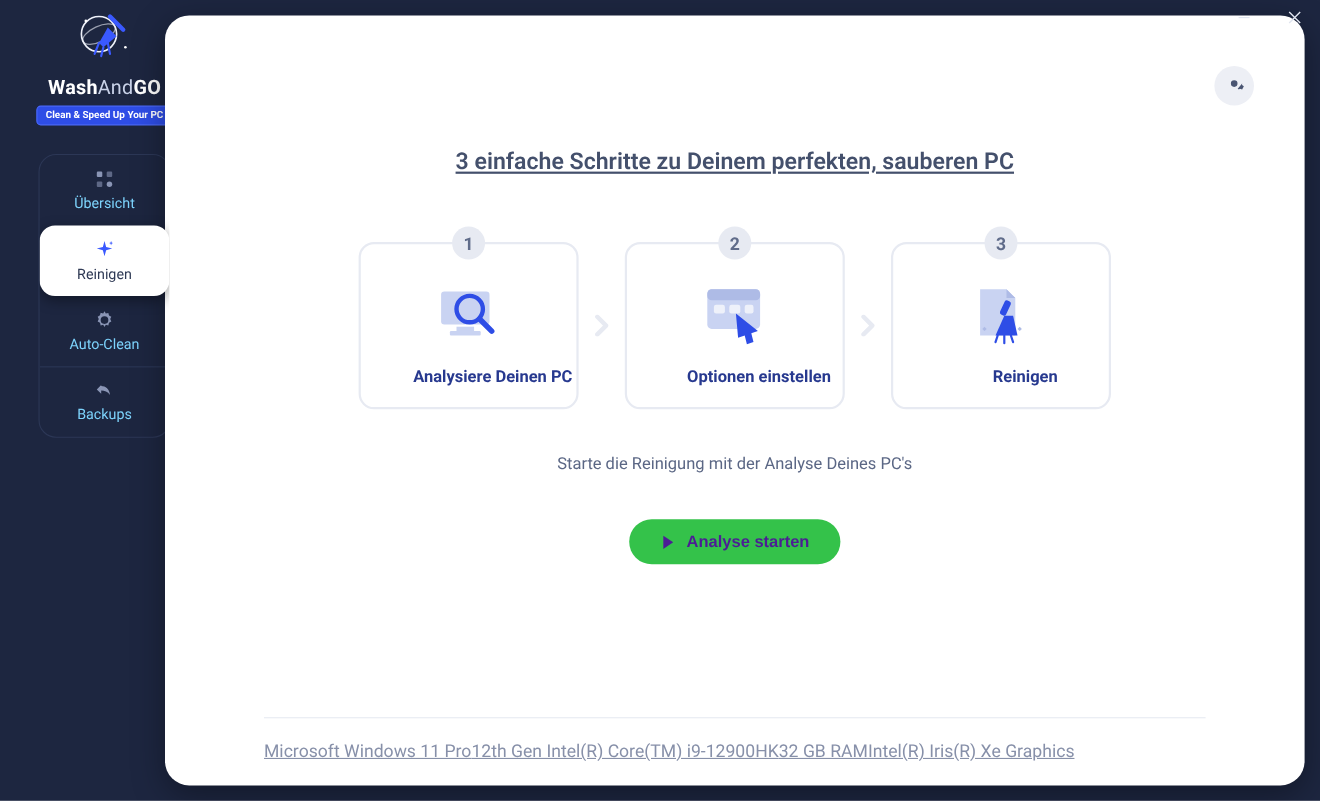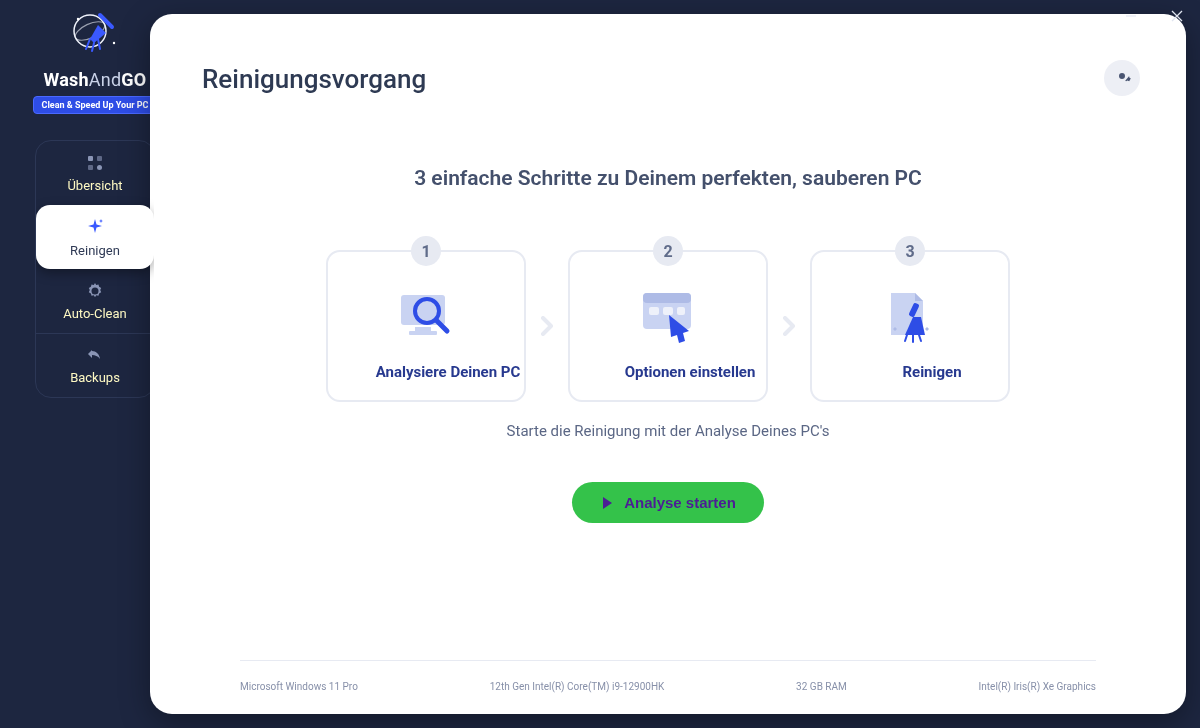--- a/index.html
+++ b/index.html
@@ -66,21 +66,21 @@
     width: 120px;
     border: 1px solid #2c3756;
     border-radius: 16px;
     overflow: hidden;
     background: transparent;
   }
   .nav-item {
     height: 64px;
     display:flex; flex-direction:column; align-items:center; justify-content:center;
     gap: 6px;
-    color: #fef9c3;
+    color: #7dd3fc;
     font-size: 13px;
     cursor: pointer;
     transition: background 0.15s;
   }
   .nav-item + .nav-item { border-top: 1px solid #2c3756; }
   .nav-item .nav-ico { color: #8a95b5; display:flex; }
   .nav-item.active {
     background: #fff;
     color: #2f3a55;
     border-radius: 14px;
@@ -121,20 +121,21 @@
     display:flex; align-items:center; justify-content:center;
     color: #4a5572; cursor:pointer;
   }
 
   .headline {
     margin-top: 72px;
     text-align: center;
     font-size: 21px;
     font-weight: 600;
     color: #44506c;
+    text-decoration: underline;
   }
 
   .steps-row {
     margin-top: 60px;
     display:flex;
     align-items:center;
     justify-content:center;
     gap: 14px;
   }
   .step-card {
@@ -157,21 +158,21 @@
   .step-label {
     margin-top: 14px;
     color: #27398f;
     font-weight: 700;
     font-size: 15px;
     margin-left: 44px;
   }
   .step-arrow { color: #e7eaf2; display:flex; }
 
   .sub-text {
-    margin-top: 20px;
+    margin-top: 40px;
     text-align: center;
     font-size: 15px;
     color: #5b6785;
   }
 
   .cta-row {
     margin-top: 42px;
     display:flex; justify-content:center;
   }
   .cta-btn {
@@ -187,23 +188,24 @@
   }
   .cta-btn .play { display:flex; }
 
   .footer {
     margin-top: auto;
     padding: 14px 38px 22px 38px;
   }
   .footer-line {
     border-top: 1px solid #e7eaf2;
     padding-top: 20px;
-    display:flex; justify-content:space-between;
-    font-size: 10px;
+    display:flex; justify-content:flex-start;
+    font-size: 16px;
     color: #8790a9;
+    text-decoration: underline;
   }
 </style>
 </head>
 <body>
 
 <div class="win-controls">
   <div class="win-btn">
     <svg width="12" height="12" viewBox="0 0 12 12">
         <rect x="1" y="5.5" width="10" height="1" fill="currentColor"></rect>
       </svg>
@@ -269,21 +271,20 @@
             <path d="M6 4L2 8l4 4V9c3 0 6 1 8 4-.5-5-4-8-8-8V4z" fill="currentColor"></path>
           </svg>
       </span>
       <span>Backups</span>
     </div>
   </nav>
 </aside>
 
 <main class="panel">
   <div class="panel-inner">
-    <h1 class="page-title">Reinigungsvorgang</h1>
 
     <div class="settings-btn">
       <span>
         <svg width="18" height="18" viewBox="0 0 18 18">
             <path d="M9 6a3 3 0 100 6 3 3 0 000-6zm7.2 3c0 .4 0 .8-.1 1.2l1.7 1.3-1.6 2.8-2-.7c-.6.5-1.3.9-2 .1.1L11.8 18H8.2l-.4-2.1c-.7-.3-1.4-.7-2-1.2l-2 .7-1.6-2.8 1.7-1.3c-.1-.4-.1-.8-.1-1.2s0-.8.1-1.2L2.2 6.6l1.6-2.8 2 .7c.6-.5 1.3-.9 2-1.2L8.2 1.2h3.6l.4 2.1c.7.3 1.4.7 2 1.2l2-.7 1.6 2.8-1.7 1.3c.1.4.1.8.1 1.2z" fill="currentColor"></path>
           </svg>
       </span>
     </div>
 
     <div class="headline">3 einfache Schritte zu Deinem perfekten, sauberen PC</div>

